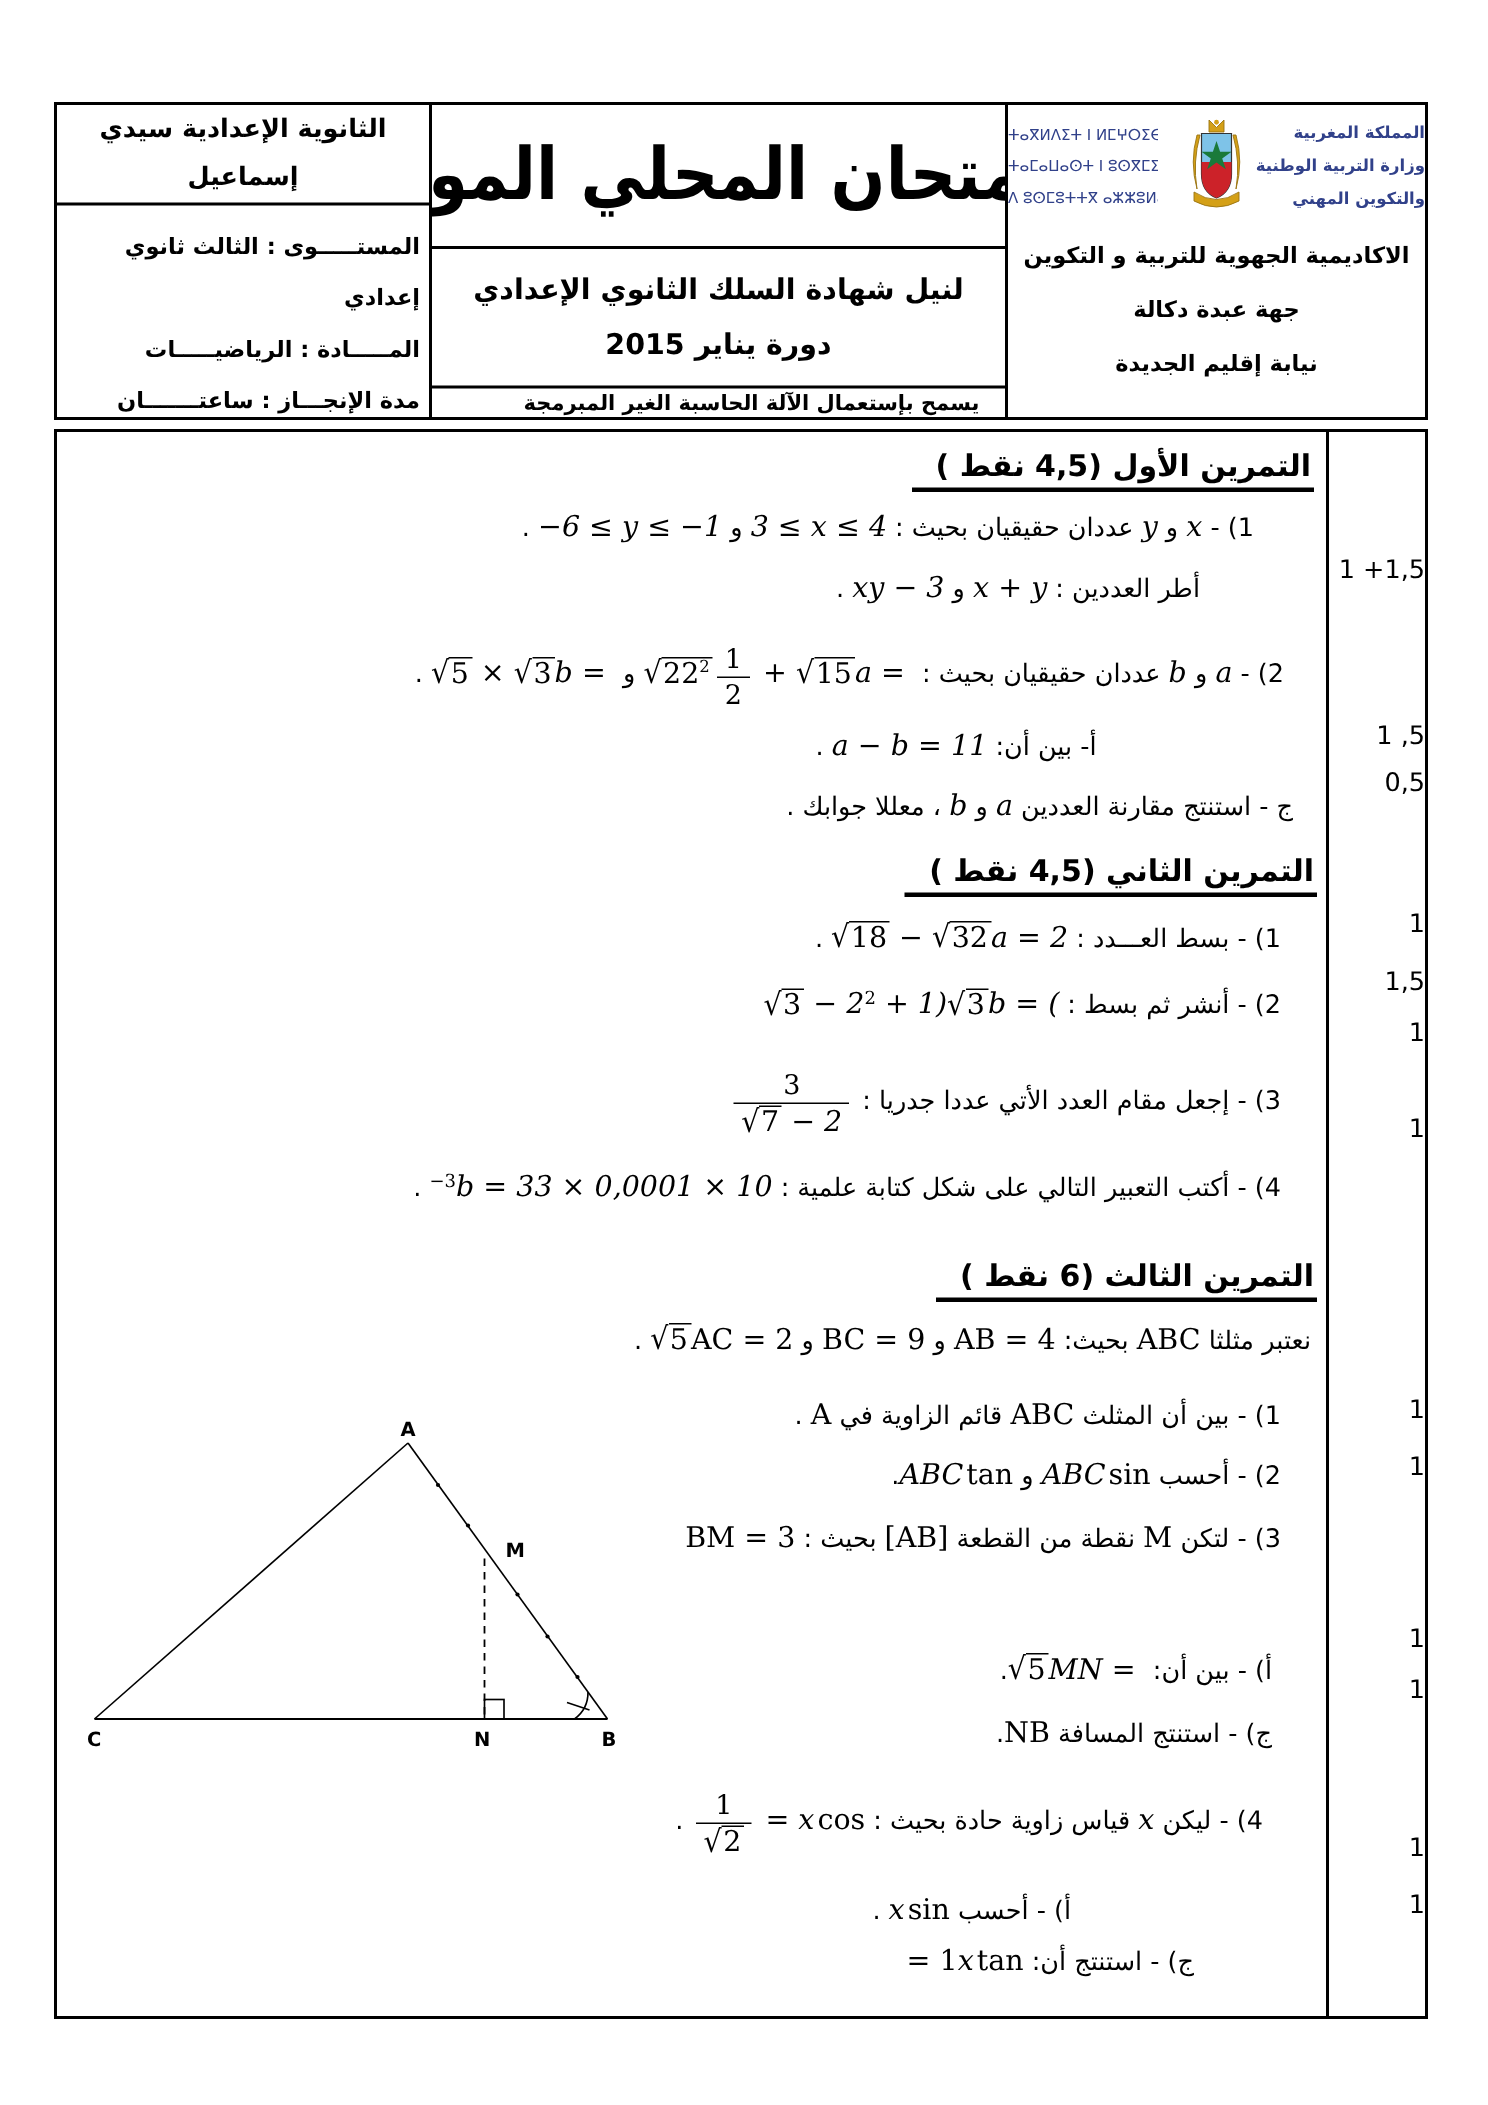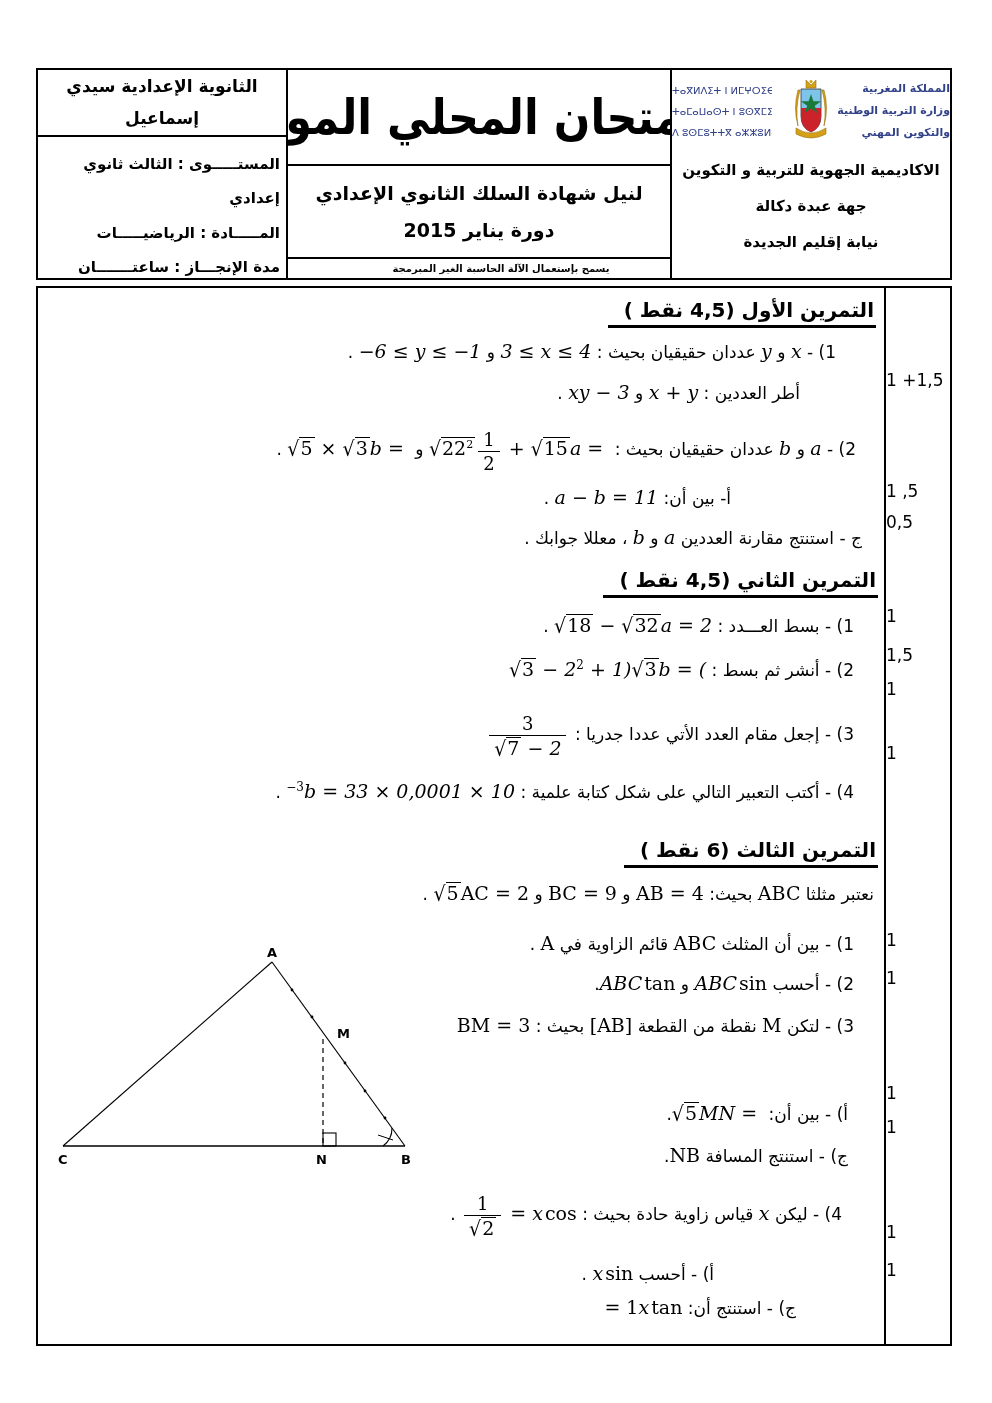--- a/index.html
+++ b/index.html
@@ -17,31 +17,31 @@
        font-weight:bold;font-size:17px;line-height:1.9;direction:rtl;}
   .meta-cell{flex:1;direction:rtl;padding:10px 6px 0 0;font-weight:bold;font-size:15px;line-height:2.3;}
   .callig-cell{height:96px;box-sizing:border-box;border-bottom:2px solid #000;
        display:flex;align-items:center;justify-content:center;overflow:hidden;}
   .callig{font-size:43px;font-weight:bold;direction:rtl;transform:scaleY(1.12);
        letter-spacing:-1px;white-space:nowrap;}
   .purpose-cell{height:93px;box-sizing:border-box;border-bottom:2px solid #000;direction:rtl;
        display:flex;flex-direction:column;justify-content:center;text-align:center;
        font-weight:bold;font-size:19px;line-height:1.9;}
   .note-cell{flex:1;direction:rtl;display:flex;align-items:center;justify-content:center;
-       font-weight:bold;font-size:10px;margin-left:44px;}
+       font-weight:bold;font-size:14px;margin-left:44px;}
   .ministry-block{display:flex;direction:ltr;align-items:center;gap:18px;margin-top:2px;}
   .tifinagh{font-size:10px;line-height:2.1;color:#31418a;text-align:left;width:100px;white-space:nowrap;overflow:hidden;}
   .min-ar{font-size:11px;font-weight:bold;line-height:2.0;color:#31418a;text-align:right;
        direction:rtl;width:100px;white-space:nowrap;}
   .acad{direction:rtl;text-align:center;font-weight:bold;font-size:15px;line-height:2.4;margin-top:8px;}
   
   .mainbox{position:absolute;left:36px;top:286px;width:916px;height:1060px;border:2px solid #000;
        box-sizing:border-box;}
   .points-col{position:absolute;top:0;right:0;bottom:0;width:64px;border-left:2px solid #000;}
-  .pt{position:absolute;width:100%;text-align:left;font-size:17px;font-family:"DejaVu Sans",sans-serif;}
+  .pt{position:absolute;width:100%;text-align:right;font-size:17px;font-family:"DejaVu Sans",sans-serif;}
   .line{position:absolute;direction:rtl;white-space:nowrap;font-size:17px;}
   .extitle{font-weight:bold;font-size:20px;border-bottom:3px solid #000;padding:0 2px 3px 16px;}
   .ar{font-family:"DejaVu Sans",sans-serif;}
   .m{font-family:"DejaVu Serif",serif;font-style:italic;font-size:19px;}
   .mu{font-family:"DejaVu Serif",serif;font-size:19px;margin-top:40px;}
   .mf{font-family:"DejaVu Serif",serif;font-size:19px;padding-left:2px;}
   sup.msup{font-family:"DejaVu Serif",serif;font-size:12px;}
   .sq{display:inline-flex;font-family:"DejaVu Serif",serif;font-style:normal;font-size:19px;
       vertical-align:baseline;}
   .rs{display:inline-block;transform:scaleY(1.08);}

